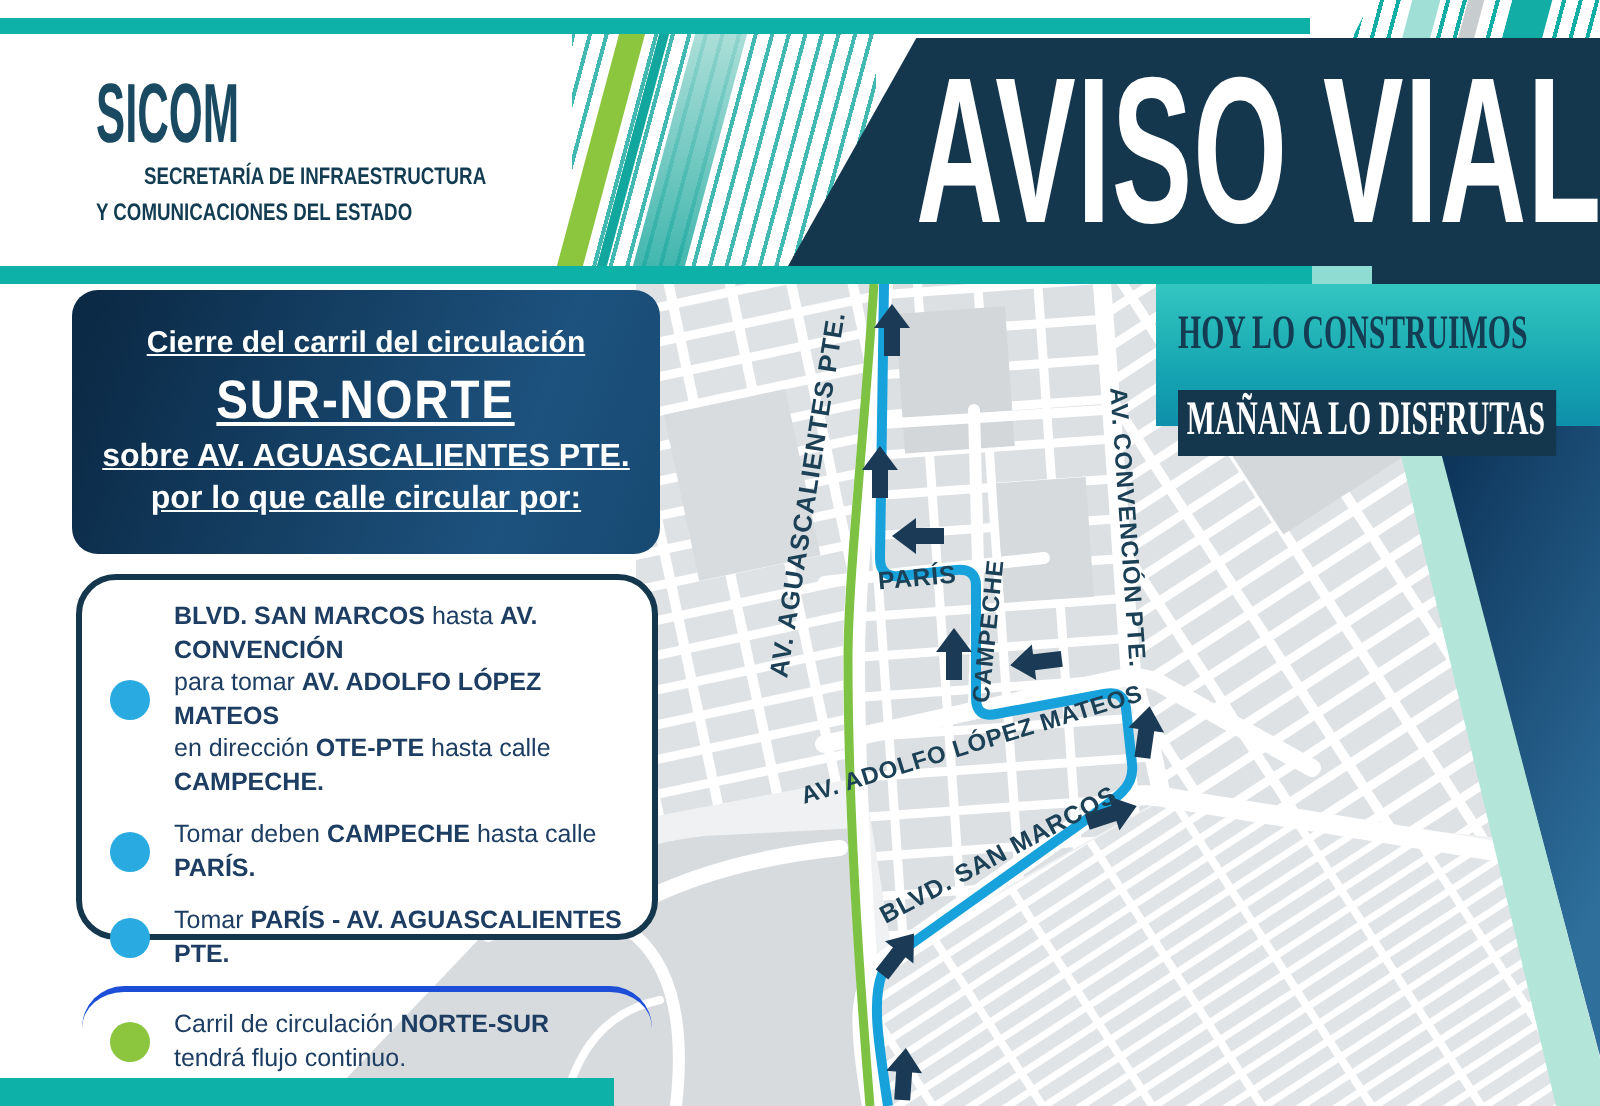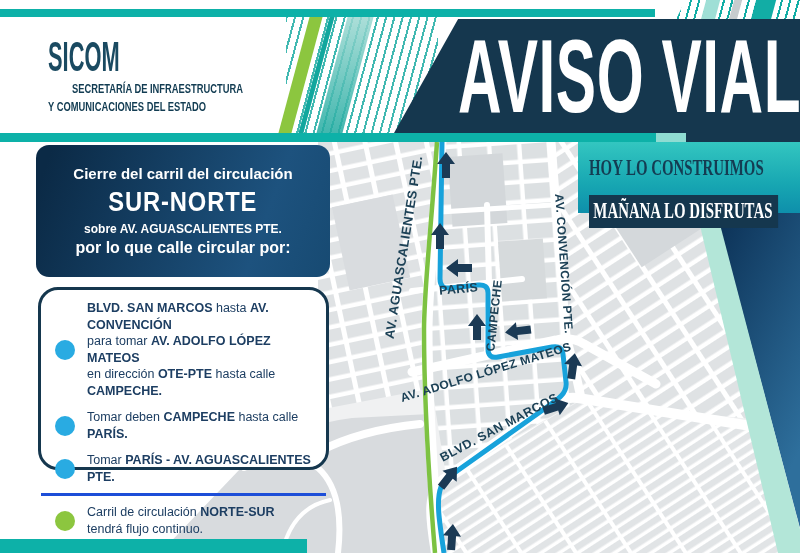--- a/index.html
+++ b/index.html
@@ -37,31 +37,31 @@
     padding:12px 0 0 11px;box-sizing:border-box;font-family:Liberation Serif, serif;}
   #slogan-line1{font-weight:bold;font-size:24px;color:#143c52;transform:scaleX(.62);}
   #slogan-line2-wrap{margin-top:14px;}
   #slogan-line2{font-weight:bold;font-size:24px;color:#fff;background:#15374e;
     padding:2px 9px 4px 7px;transform:scaleX(.62);}
 
   
   #panel{left:36px;top:145px;width:294px;height:132px;border-radius:13px;z-index:3;
     background:linear-gradient(110deg,#0b2a46 5%,#1d527e 75%,#174a72 100%);
     color:#fff;display:flex;flex-direction:column;align-items:center;justify-content:center;
-    text-align:center;font-weight:bold;}
+    text-align:center;font-weight:bold;text-decoration:underline;}
   #panel .l1{font-size:15px;margin-bottom:5px;}
   #panel .l2{font-size:27px;letter-spacing:1px;transform:scaleX(.88);transform-origin:center;margin-bottom:4px;}
-  #panel .l3{font-size:12px;margin-bottom:3px;}
+  #panel .l3{font-size:16px;margin-bottom:3px;}
   #panel .l4{font-size:16px;}
 
   
   #listbox{left:38px;top:287px;width:291px;height:183px;background:#fff;z-index:3;
     border:3.5px solid #15374e;border-radius:20px;box-sizing:border-box;
     display:flex;flex-direction:column;}
-  .steps{padding:10px 8px 8px 14px;display:flex;flex-direction:column;gap:10px;flex:1;justify-content:center;}
+  .steps{padding:10px 8px 8px 14px;display:flex;flex-direction:column;gap:10px;flex:1;justify-content:center;border-radius:21px;}
   .steps.note{border-top:3px solid #1d4ed8;flex:0 0 auto;padding:8px 8px 10px 14px;}
   .step{display:flex;align-items:center;}
   .bullet{width:20px;height:20px;border-radius:50%;flex-shrink:0;margin-right:12px;}
   .step-text{font-size:12.5px;line-height:16.5px;color:#1d3e62;}
   .step-text b{font-weight:bold;}
 
   #bottombar{left:0;top:539px;width:307px;height:14px;background:#0db1a8;z-index:3;}
 
   #map{left:0;top:0;width:800px;height:553px;z-index:1;}
   .street-label{font-weight:bold;fill:#1c4156;letter-spacing:.4px;}

